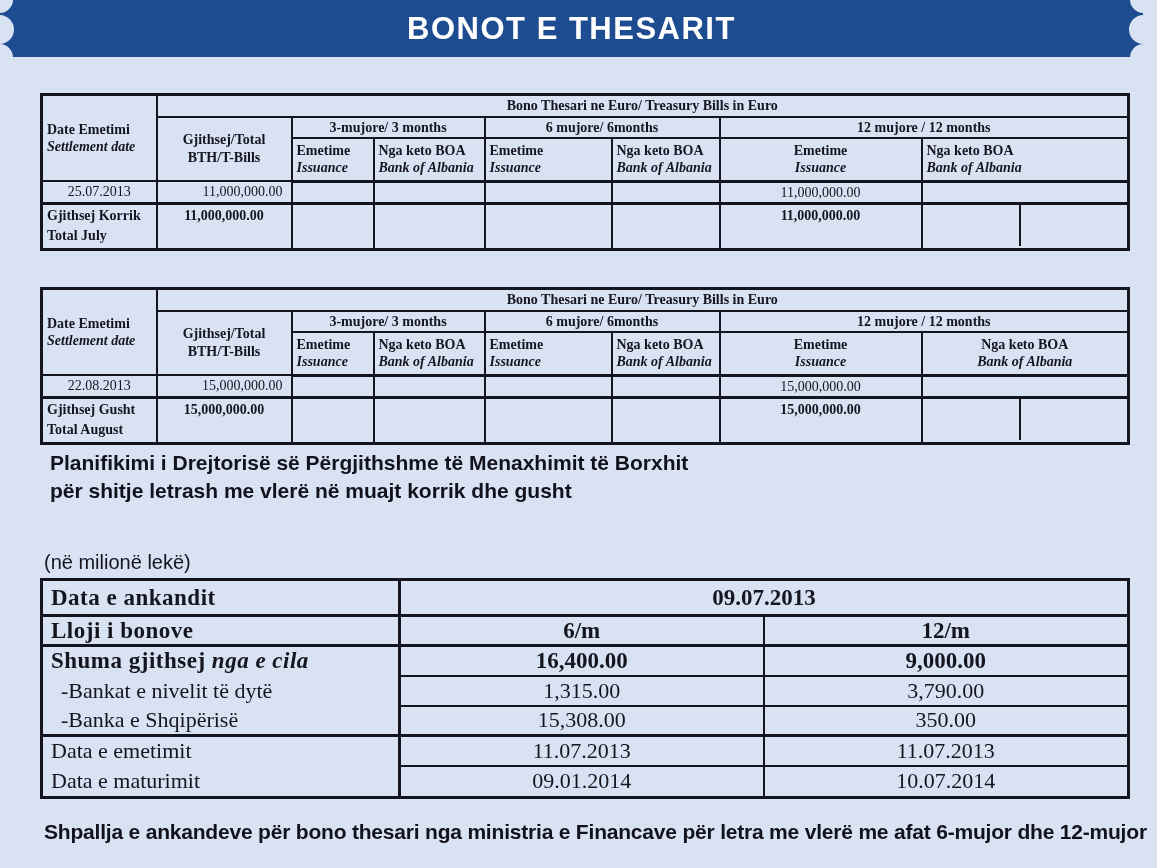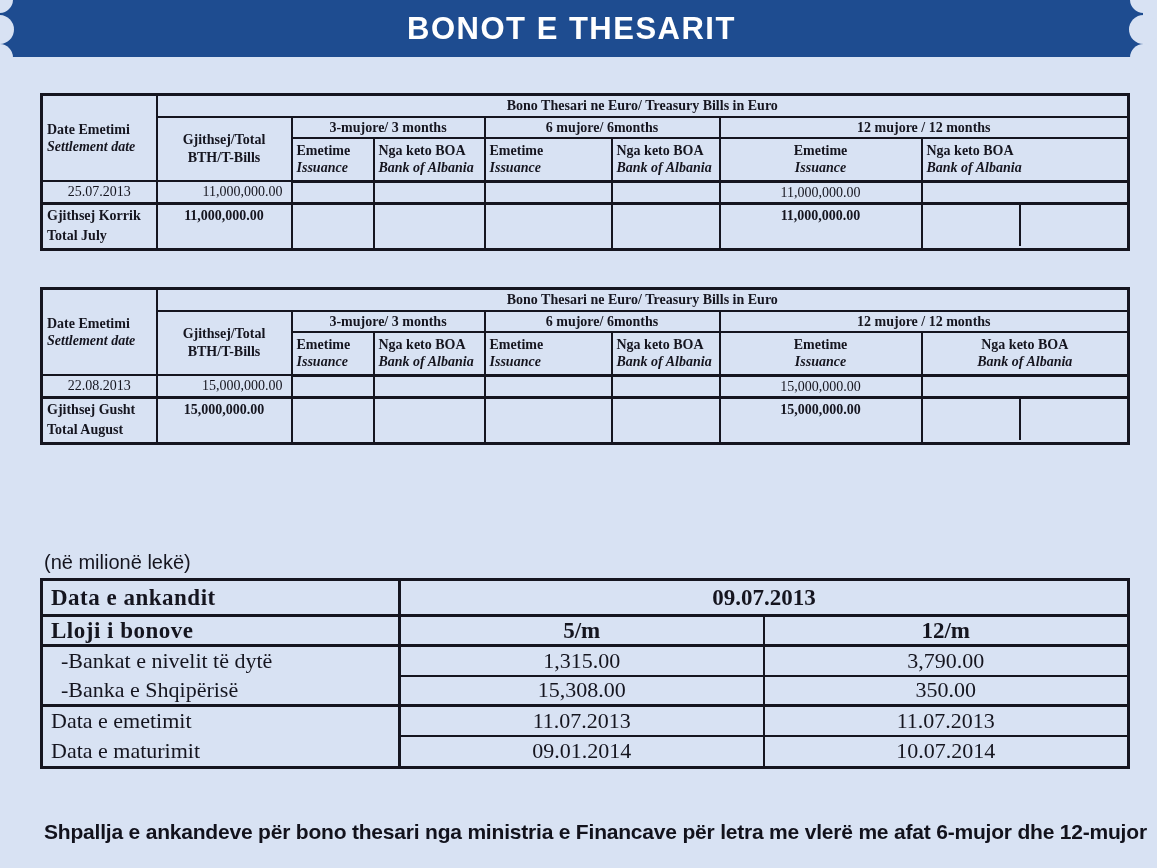--- a/index.html
+++ b/index.html
@@ -285,38 +285,47 @@
       <td class="split">
         <div class="split-wrap">
               <div class="sp-l"></div>
               <div class="sp-r"></div>
             </div>
       </td>
     </tr>
   </tbody>
     </table>
 
+  <div class="plan-heading">
+    <div>Planifikimi i Drejtorisë së Përgjithshme të Menaxhimit të Borxhit</div>
+    <div>për shitje letrash me vlerë në muajt korrik dhe gusht</div>
+  </div>
 
   <div class="unit-note">(në milionë lekë)</div>
 
   <table class="auction">
     <colgroup>
         <col class="a1">
         <col class="a2">
         <col class="a3">
       </colgroup>
     <tbody>
         <tr class="ar1">
       <td class="lbl lbl-bold">Data e ankandit</td>
       <td class="val val-bold" colspan="2">09.07.2013</td>
     </tr>
     <tr class="ar2">
       <td class="lbl lbl-bold">Lloji i bonove</td>
-      <td class="val val-bold">5/m</td>
+      <td class="val val-bold">6/m</td>
       <td class="val val-bold">12/m</td>
+    </tr>
+    <tr class="ar3">
+      <td class="lbl"><span class="lbl-bold">Shuma gjithsej </span><span class="lbl-bold" style="font-style:italic">nga e cila</span></td>
+      <td class="val val-bold">16,400.00</td>
+      <td class="val val-bold">9,000.00</td>
     </tr>
     <tr class="ar4">
       <td class="lbl indent">-Bankat e nivelit të dytë</td>
       <td class="val">1,315.00</td>
       <td class="val">3,790.00</td>
     </tr>
     <tr class="ar5">
       <td class="lbl indent">-Banka e Shqipërisë</td>
       <td class="val">15,308.00</td>
       <td class="val">350.00</td>

